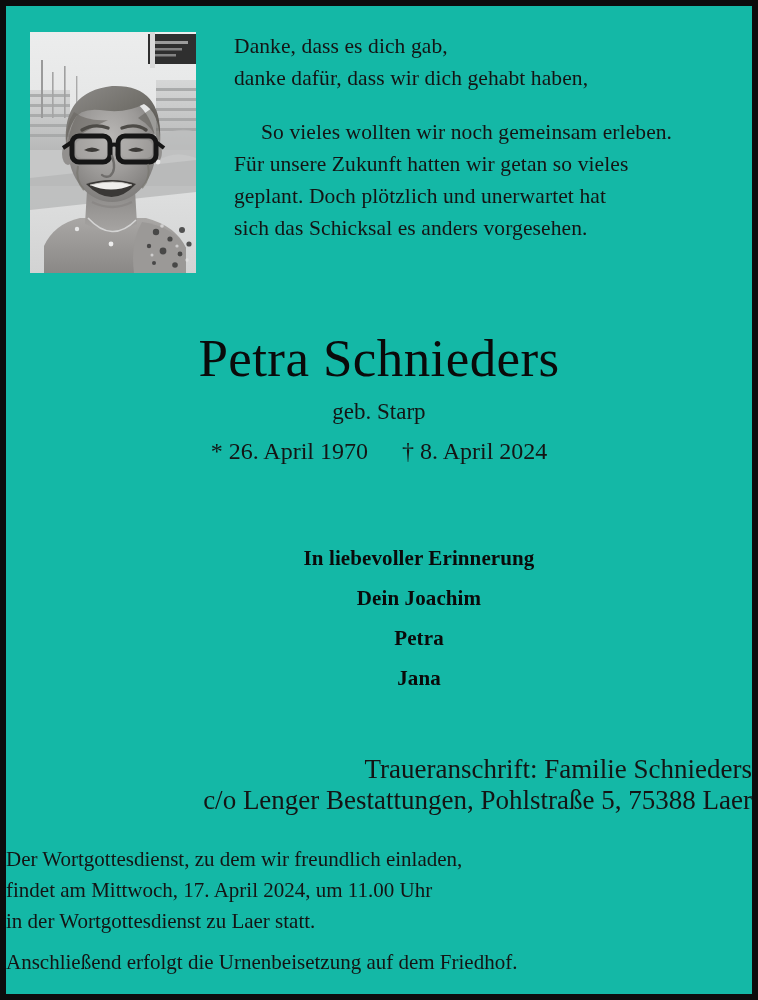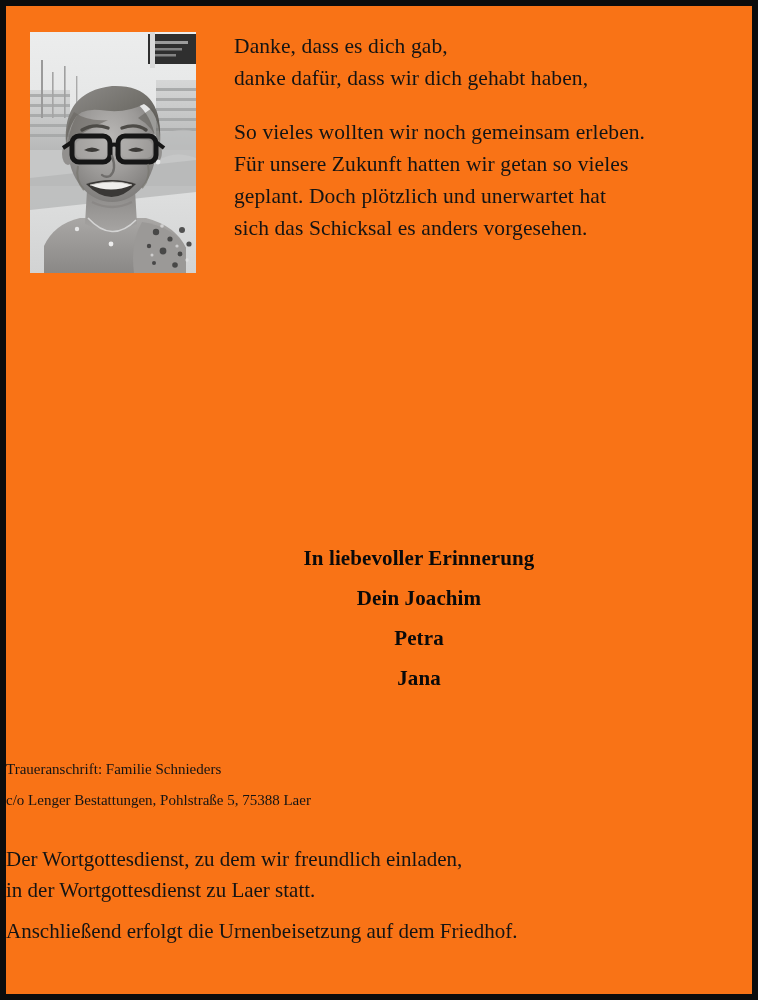--- a/index.html
+++ b/index.html
@@ -22,21 +22,21 @@
     height: 1000px;
     background: #ffffff;
     border: 6px solid #0c0c0c;
   }
 
   .inner {
     position: relative;
     box-sizing: border-box;
     width: 100%;
     height: 100%;
-    background: #f97316;
+    background: #14b8a6;
     padding: 0;
   }
 
   
   .top-block {
     position: absolute;
     left: 24px;
     top: 26px;
     width: 700px;
     height: 250px;
@@ -58,21 +58,21 @@
     position: absolute;
     left: 204px;
     top: -2px;
     width: 496px;
     font-size: 21.5px;
     line-height: 32px;
     color: #141414;
     letter-spacing: 0.1px;
   }
   .verse p { margin: 0; }
-  .verse p.stanza-gap { margin-top: 22px; }
+  .verse p.stanza-gap { margin-top: 22px; margin-left: 27px; }
 
   
   .name-block {
     position: absolute;
     left: 0;
     top: 322px;
     width: 100%;
     text-align: center;
   }
   .deceased-name {
@@ -112,22 +112,22 @@
     color: #0a0a0a;
     letter-spacing: 0.1px;
   }
 
   
   .address-block {
     position: absolute;
     left: 0;
     top: 748px;
     width: 100%;
-    text-align: left;
-    font-size: 15px;
+    text-align: right;
+    font-size: 27px;
     line-height: 31px;
     color: #141414;
   }
 
   
   .service-block {
     position: absolute;
     left: 0;
     top: 838px;
     width: 100%;
@@ -279,33 +279,45 @@
       <div class="verse">
         <p>Danke, dass es dich gab,</p>
         <p>danke dafür, dass wir dich gehabt haben,</p>
         <p class="stanza-gap">So vieles wollten wir noch gemeinsam erleben.</p>
         <p>Für unsere Zukunft hatten wir getan so vieles</p>
         <p>geplant. Doch plötzlich und unerwartet hat</p>
         <p>sich das Schicksal es anders vorgesehen.</p>
       </div>
     </div>
 
+    <div class="name-block">
+      <div class="deceased-name">Petra Schnieders</div>
+      <div class="maiden-name">geb. Starp</div>
+      <div class="life-dates">
+        <span>*</span>
+        <span>26. April 1970</span>
+        <span class="date-gap"></span>
+        <span>†</span>
+        <span>8. April 2024</span>
+      </div>
+    </div>
 
     <div class="memorial-block">
       <div class="memorial-line">In liebevoller Erinnerung</div>
       <div class="memorial-line">Dein Joachim</div>
       <div class="memorial-line">Petra</div>
       <div class="memorial-line">Jana</div>
     </div>
 
     <div class="address-block">
       <div>Traueranschrift: Familie Schnieders</div>
       <div>c/o Lenger Bestattungen, Pohlstraße 5, 75388 Laer</div>
     </div>
 
     <div class="service-block">
       <div>Der Wortgottesdienst, zu dem wir freundlich einladen,</div>
+      <div>findet am Mittwoch, 17. April 2024, um 11.00 Uhr</div>
       <div>in der Wortgottesdienst zu Laer statt.</div>
       <div class="closing-line">Anschließend erfolgt die Urnenbeisetzung auf dem Friedhof.</div>
     </div>
 
   </div>
 </div>
 
 </body></html>

